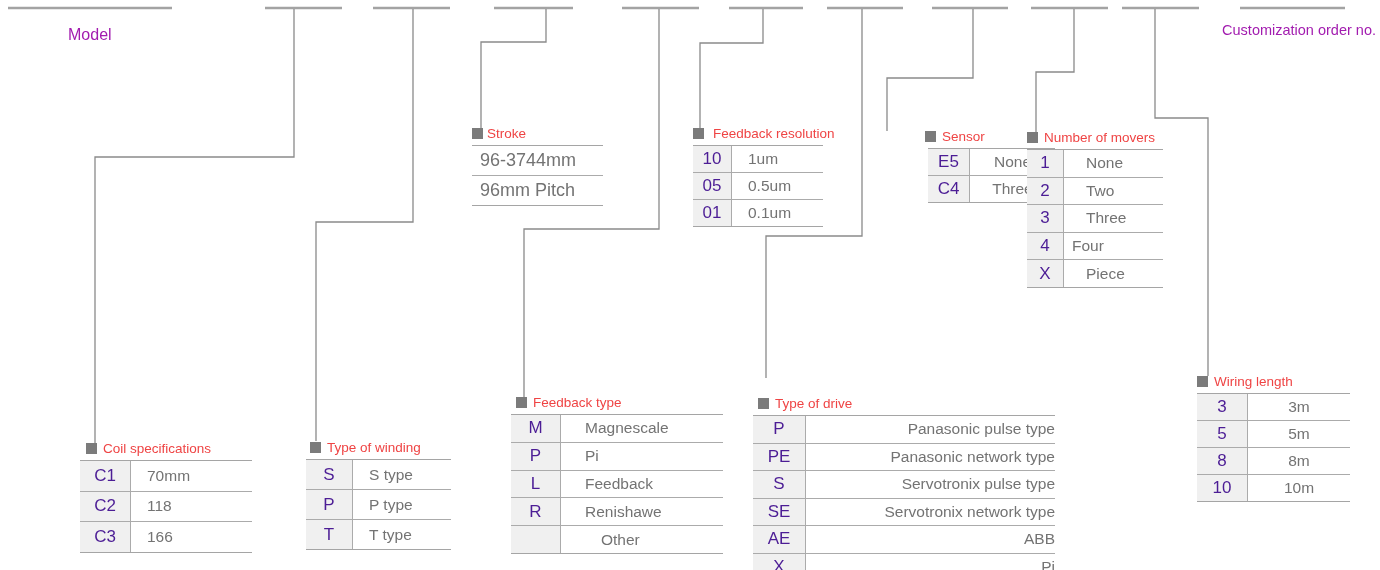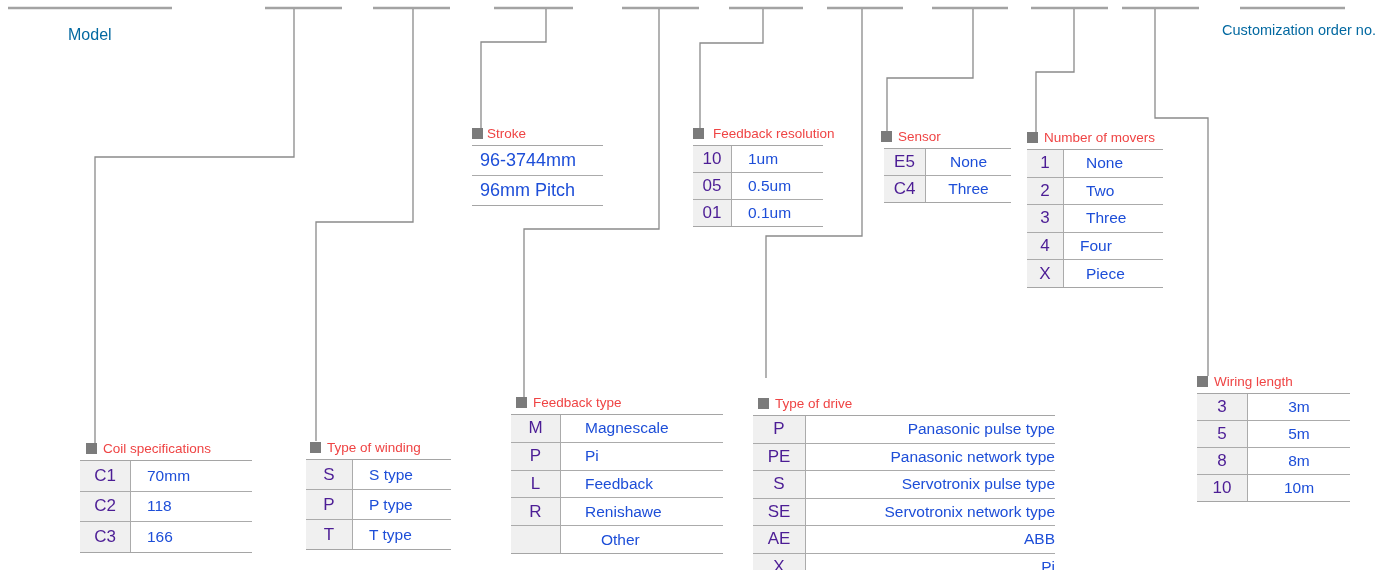--- a/index.html
+++ b/index.html
@@ -1,36 +1,36 @@
 <!DOCTYPE html>
 <html><head>
 <meta charset="utf-8">
 <style>
   html,body{margin:0;padding:0;background:#ffffff;}
   .canvas{
     position:relative;width:1380px;height:570px;background:#ffffff;overflow:hidden;
     font-family:"Liberation Sans","DejaVu Sans",sans-serif;
   }
   .lines-svg{position:absolute;left:0;top:0;pointer-events:none;}
-  .free-label{position:absolute;color:#0369a1;}
+  .free-label{position:absolute;color:#a21caf;}
   .model-label{left:68px;top:26px;font-size:16px;}
   .custom-label{right:4px;top:22px;font-size:14.5px;}
   .sec{position:absolute;}
   .sec-h{display:flex;align-items:center;gap:6px;height:17px;margin-bottom:3px;}
   .sq{width:11px;height:11px;background:#7b7b7b;flex:0 0 auto;}
   .sec-title{font-size:13.5px;color:#ef4444;white-space:nowrap;}
   .tbl{border-top:1px solid #a5a5a5;border-bottom:1px solid #a5a5a5;}
   .row{display:flex;align-items:center;height:var(--rh,27px);}
   .row + .row{border-top:1px solid #ababab;}
   .code{
     flex:0 0 var(--cw,46px);align-self:stretch;display:flex;align-items:center;justify-content:center;
     background:#f0f0f0;border-right:1px solid #ababab;
     font-size:17px;color:#4c1d95;
   }
-  .val{flex:1;font-size:15.5px;color:#1d4ed8;padding-left:16px;white-space:nowrap;}
+  .val{flex:1;font-size:15.5px;color:#737373;padding-left:16px;white-space:nowrap;}
   .val.center{padding-left:0;text-align:center;}
   .stroke-row .val{font-size:18px;padding-left:8px;}
 </style>
 </head>
 <body>
 
 <div class="canvas">
 
   <svg class="lines-svg" width="1380" height="570" viewBox="0 0 1380 570">
 
@@ -197,21 +197,21 @@
         <div class="code">AE</div>
         <div class="val">ABB</div>
       </div>
       <div class="row">
         <div class="code">X</div>
         <div class="val">Pi</div>
       </div>
     </div>
   </div>
 
-  <div class="sec" style="left:884px;top:128px;width:127px;--cw:41px;--rh:26px;">
+  <div class="sec" style="left:928px;top:128px;width:127px;--cw:41px;--rh:26px;">
     <div class="sec-h" style="margin-left:-3px;">
       <span class="sq"></span>
       <span class="sec-title">Sensor</span>
     </div>
     <div class="tbl">
       <div class="row">
         <div class="code">E5</div>
         <div class="val center">None</div>
       </div>
       <div class="row">
@@ -234,21 +234,21 @@
       <div class="row">
         <div class="code">2</div>
         <div class="val" style="padding-left:22px;">Two</div>
       </div>
       <div class="row">
         <div class="code">3</div>
         <div class="val" style="padding-left:22px;">Three</div>
       </div>
       <div class="row">
         <div class="code">4</div>
-        <div class="val" style="padding-left:16px;">Four</div>
+        <div class="val" style="padding-left:8px;">Four</div>
       </div>
       <div class="row">
         <div class="code">X</div>
         <div class="val" style="padding-left:22px;">Piece</div>
       </div>
     </div>
   </div>
 
   <div class="sec" style="left:1197px;top:373px;width:153px;--cw:50px;--rh:26px;">
     <div class="sec-h" style="">

